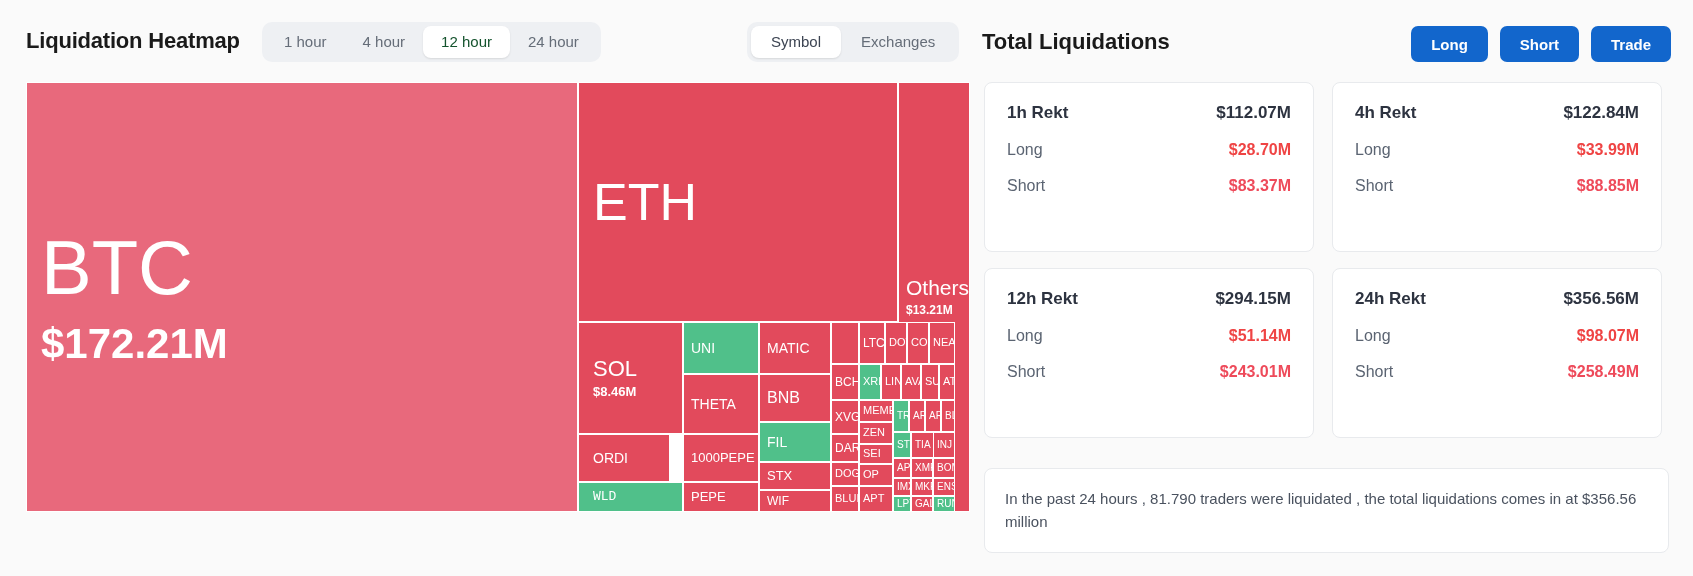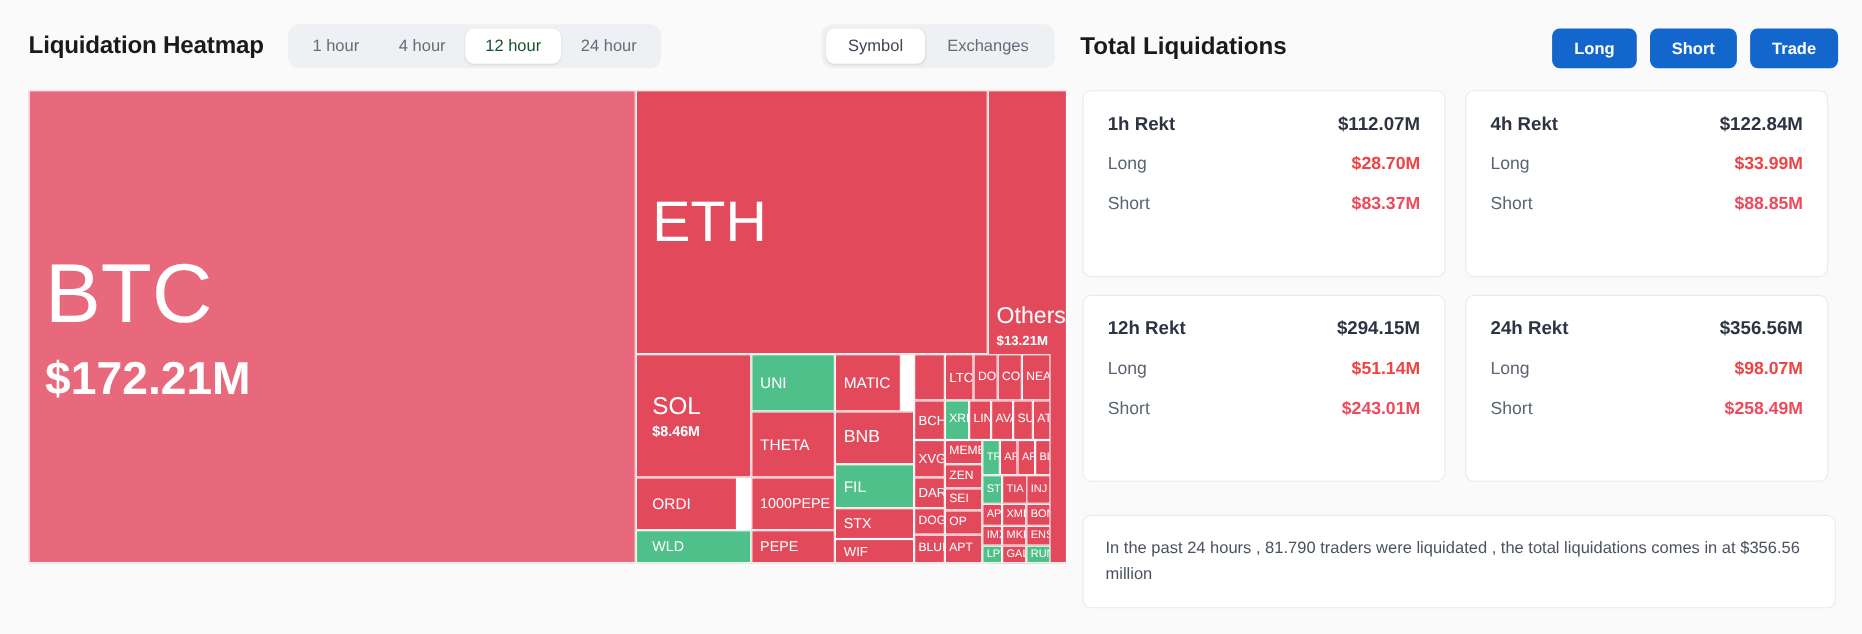--- a/index.html
+++ b/index.html
@@ -137,35 +137,35 @@
         <div class="tv" style="font-size: 12px; margin-top: 5px;">$13.21M</div>
       </div>
       <div class="tile pad" style="left: 552px; top: 240px; width: 105px; height: 112px; background: rgb(226, 74, 92);">
         <div class="tn" style="font-size: 22px;">SOL</div>
         <div class="tv" style="font-size: 13px; margin-top: 5px;">$8.46M</div>
       </div>
       <div class="tile pad" style="left: 552px; top: 352px; width: 92px; height: 48px; background: rgb(226, 74, 92);">
         <div class="tn" style="font-size: 14px;">ORDI</div>
       </div>
       <div class="tile pad" style="left: 552px; top: 400px; width: 105px; height: 30px; background: rgb(80, 192, 138);">
-        <div class="tn" style="font-size: 13px;">WLD</div>
+        <div class="tn" style="font-size: 13px; font-family: Liberation Mono, monospace;">WLD</div>
       </div>
       <div class="tile padsm" style="left: 657px; top: 292px; width: 76px; height: 60px; background: rgb(226, 74, 92);">
         <div class="tn" style="font-size: 14px;">THETA</div>
       </div>
       <div class="tile padsm" style="left: 657px; top: 240px; width: 76px; height: 52px; background: rgb(80, 192, 138);">
         <div class="tn" style="font-size: 14px;">UNI</div>
       </div>
       <div class="tile padsm" style="left: 657px; top: 352px; width: 76px; height: 48px; background: rgb(226, 74, 92);">
         <div class="tn" style="font-size: 13px;">1000PEPE</div>
       </div>
       <div class="tile padsm" style="left: 657px; top: 400px; width: 76px; height: 30px; background: rgb(226, 74, 92);">
         <div class="tn" style="font-size: 13px;">PEPE</div>
       </div>
-      <div class="tile padsm" style="left: 733px; top: 240px; width: 60px; height: 52px; background: rgb(226, 74, 92);">
+      <div class="tile padsm" style="left: 733px; top: 240px; width: 72px; height: 52px; background: rgb(226, 74, 92);">
         <div class="tn" style="font-size: 14px;">MATIC</div>
       </div>
       <div class="tile padsm" style="left: 733px; top: 292px; width: 72px; height: 48px; background: rgb(226, 74, 92);">
         <div class="tn" style="font-size: 16px;">BNB</div>
       </div>
       <div class="tile padsm" style="left: 733px; top: 340px; width: 72px; height: 40px; background: rgb(80, 192, 138);">
         <div class="tn" style="font-size: 14px;">FIL</div>
       </div>
       <div class="tile padsm" style="left: 733px; top: 380px; width: 72px; height: 28px; background: rgb(226, 74, 92);">
         <div class="tn" style="font-size: 13px;">STX</div>

